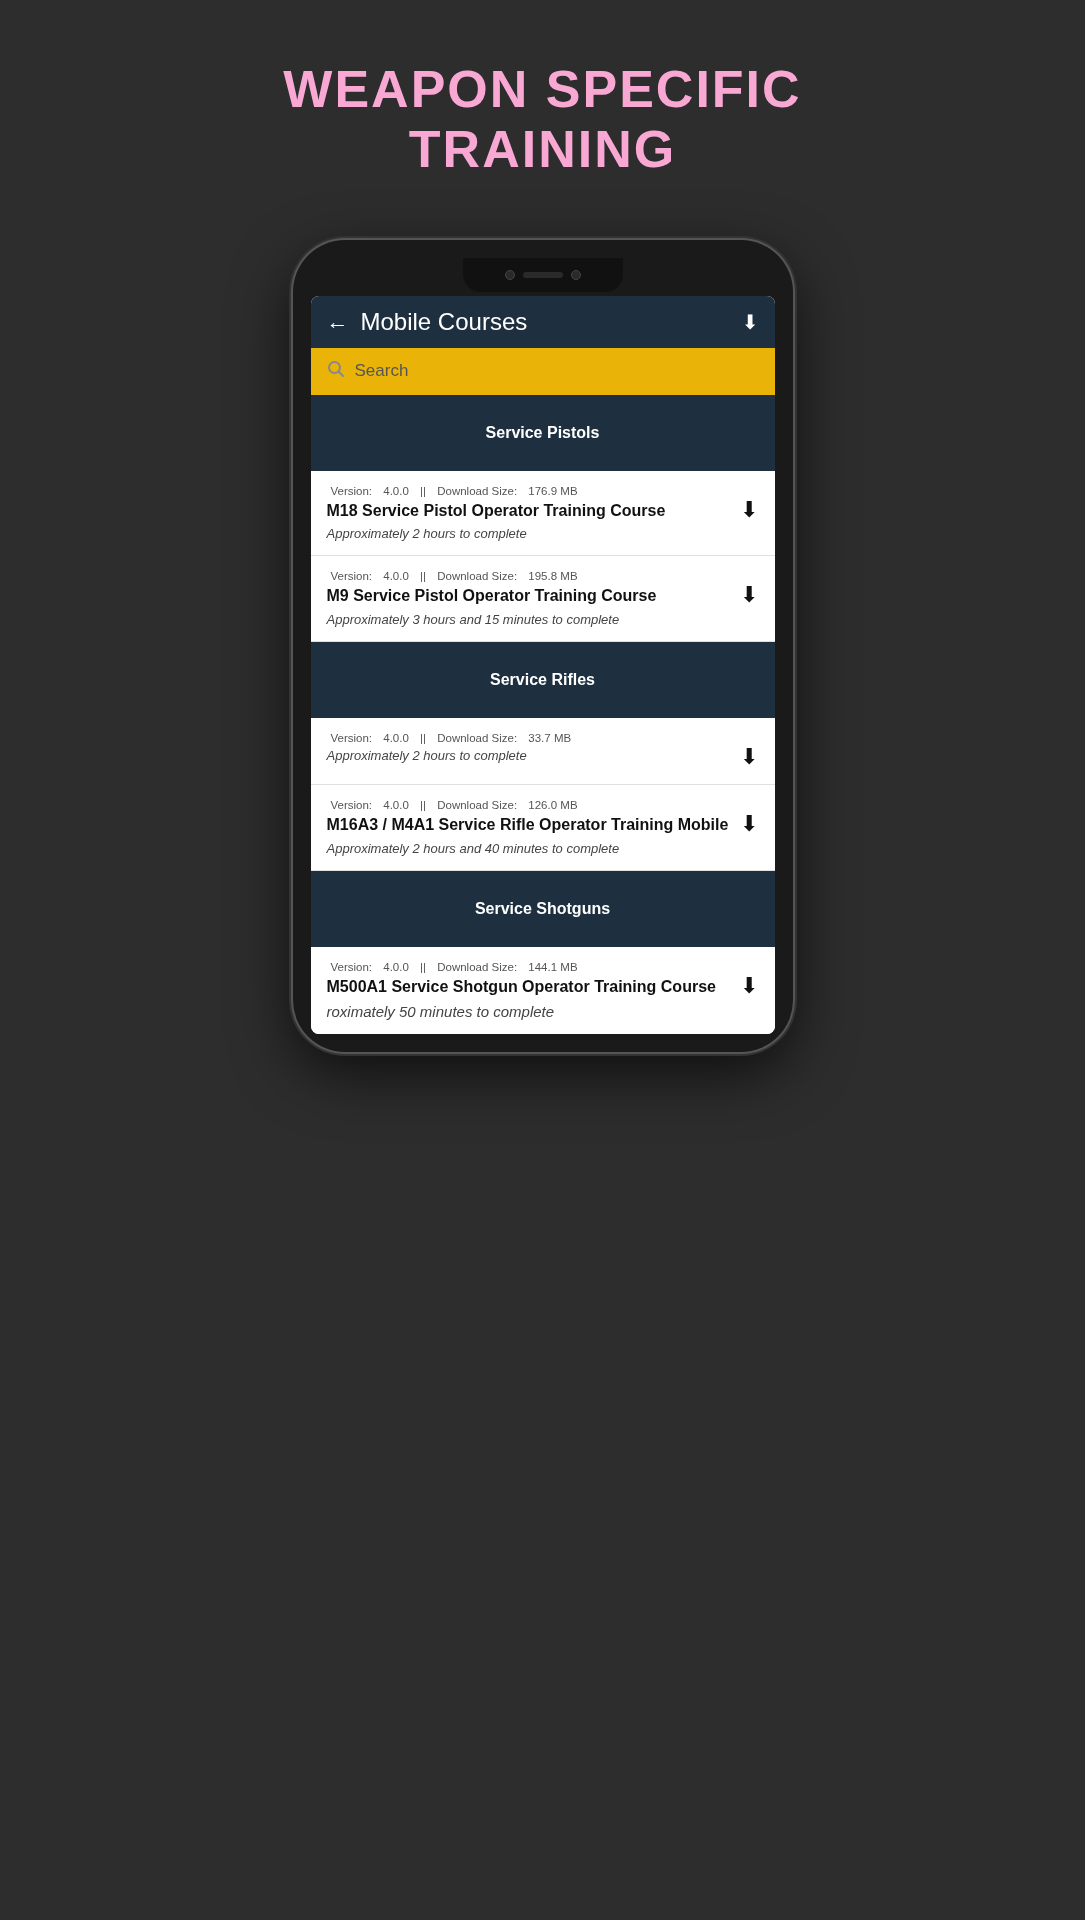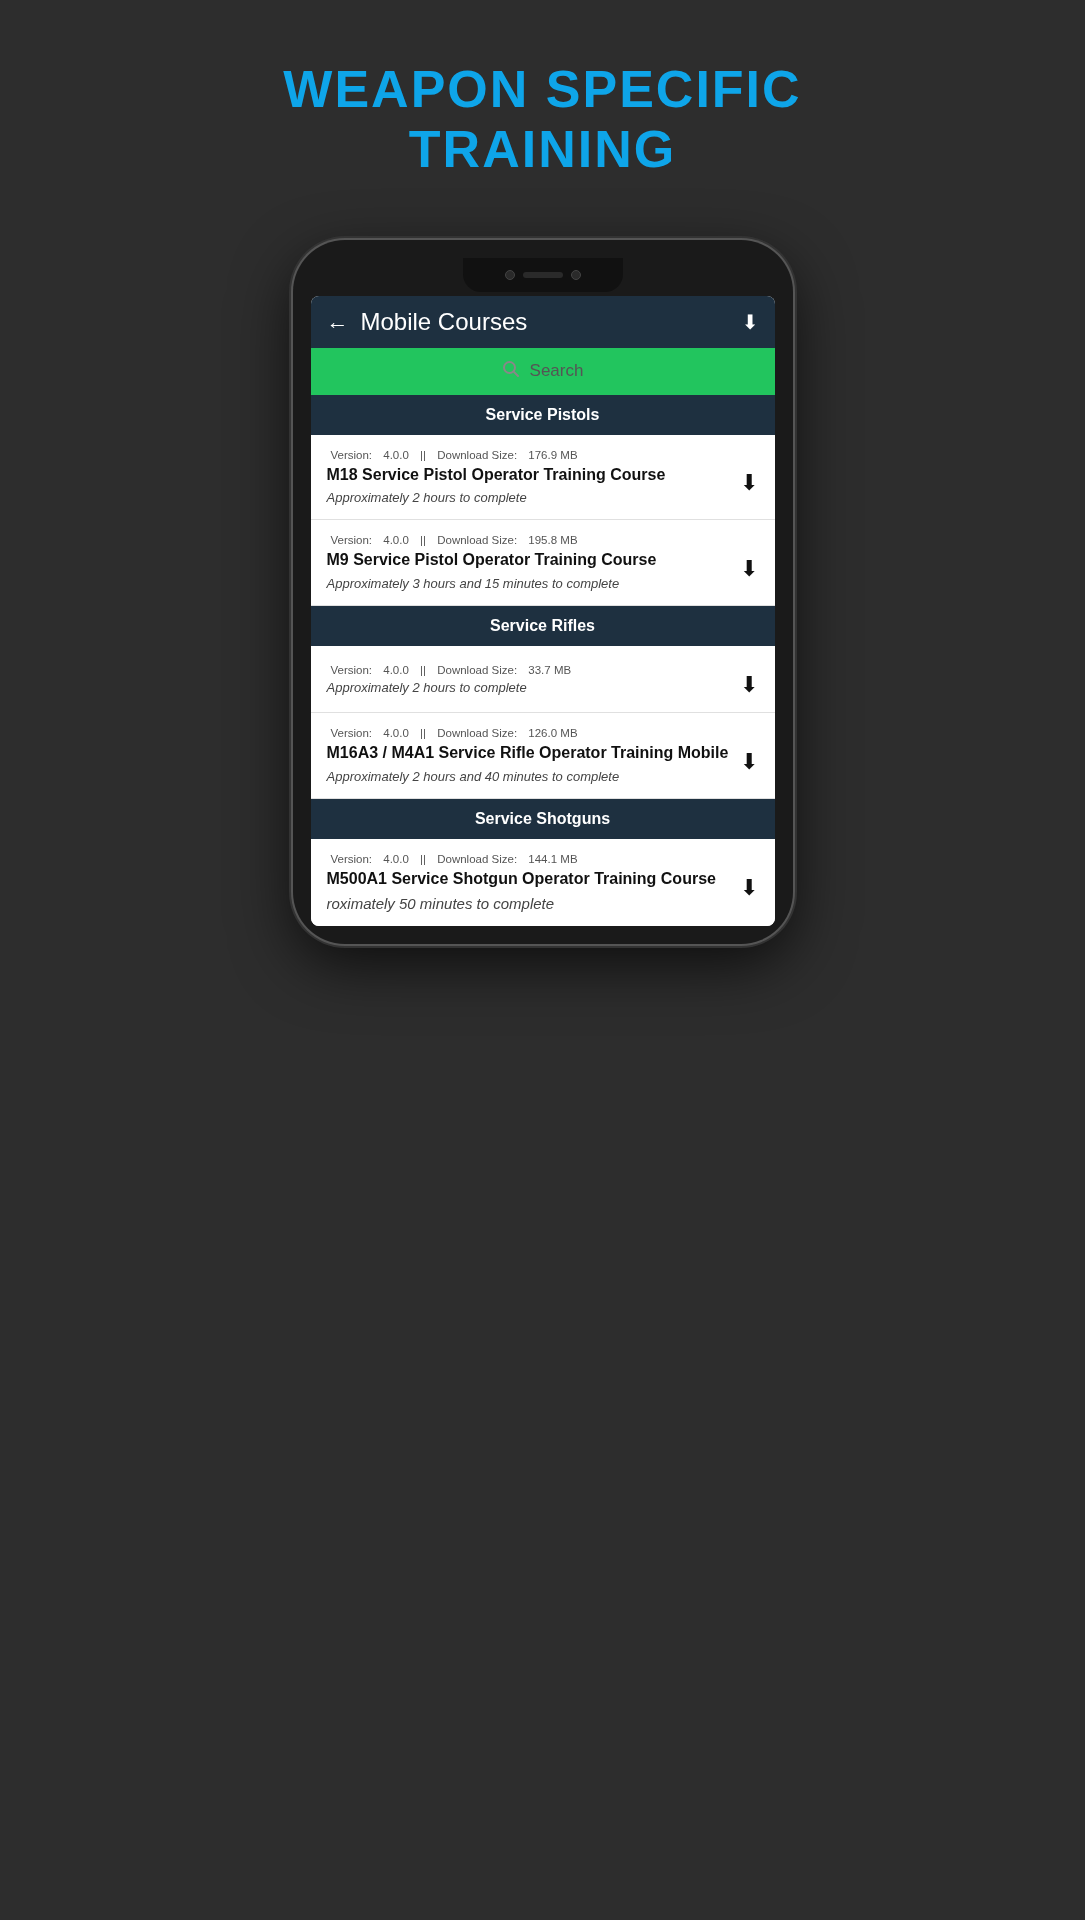--- a/index.html
+++ b/index.html
@@ -9,21 +9,21 @@
       width: 1085px;
       min-height: 1920px;
       display: flex;
       flex-direction: column;
       align-items: center;
       font-family: 'Arial', sans-serif;
       padding: 60px 0 40px;
     }
 
     .page-title {
-      color: #0ea5e9;
+      color: #f9a8d4;
       font-size: 52px;
       font-weight: 900;
       text-align: center;
       text-transform: uppercase;
       letter-spacing: 2px;
       margin-bottom: 60px;
       line-height: 1.15;
     }
 
     .phone-wrapper {
@@ -91,53 +91,52 @@
       flex: 1;
     }
     .app-bar-download {
       color: #fff;
       font-size: 20px;
       cursor: pointer;
     }
 
     
     .search-bar {
-      background: #22c55e;
+      background: #eab308;
       display: flex;
       align-items: center;
       padding: 12px 16px;
       gap: 10px;
-      justify-content: center;
     }
     .search-icon-wrap {
       color: #888;
       font-size: 18px;
     }
     .search-input-display {
       color: #555;
       font-size: 17px;
     }
 
     
     .section-header {
       background: #1e3040;
       color: #fff;
       font-size: 16px;
       font-weight: 700;
-      padding: 11px 16px;
+      padding: 29px 16px;
       text-align: center;
     }
 
     
     .course-item {
       background: #fff;
       padding: 14px 16px 14px 16px;
       border-bottom: 1px solid #e0e0e0;
       display: flex;
-      align-items: center;
+      align-items: flex-start;
       gap: 2px;
     }
     .course-content {
       flex: 1;
     }
     .course-meta {
       font-size: 11.5px;
       color: #555;
       margin-bottom: 4px;
     }

